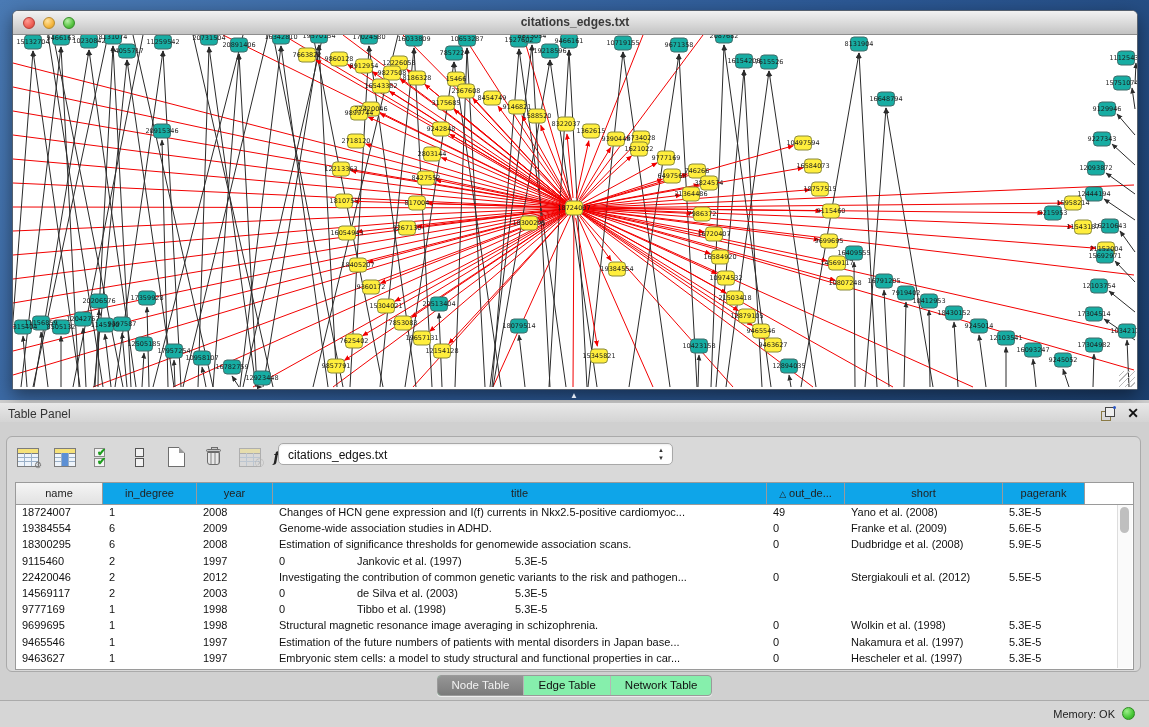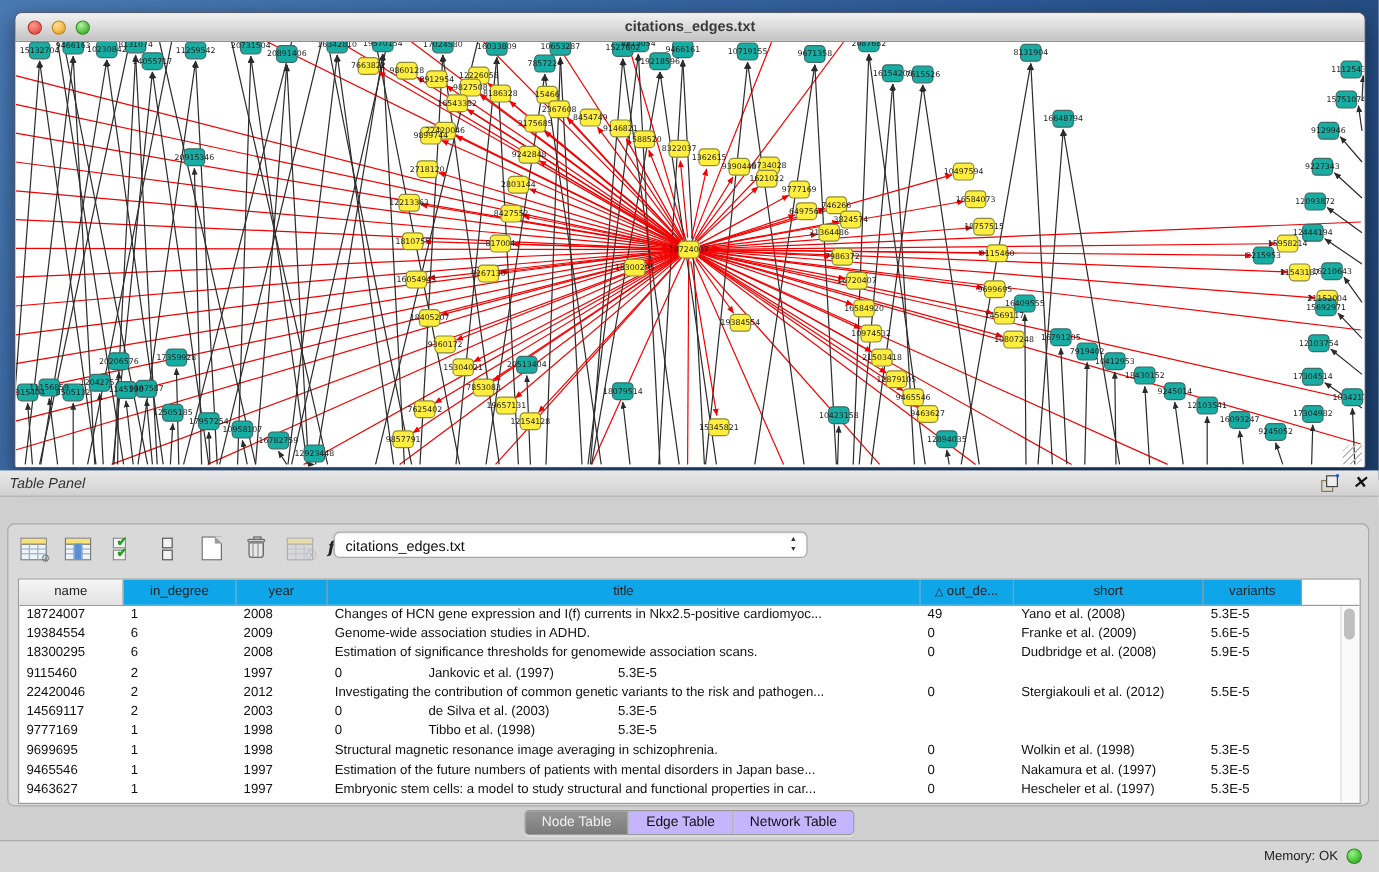--- a/index.html
+++ b/index.html
@@ -27,22 +27,22 @@
   .canvas svg{display:block;}
   svg .er{stroke:#f20000;stroke-width:1;fill:none;}
   svg .ek{stroke:#2b2b2b;stroke-width:1;fill:none;}
   svg .ny{fill:#ffee3d;stroke:#8a8a3a;stroke-width:1;}
   svg .nt{fill:#17ada3;stroke:#3f6b68;stroke-width:1;}
   svg .nl{font-family:"DejaVu Sans",sans-serif;font-size:6.5px;fill:#1c1c1c;text-anchor:middle;}
   .grip{position:absolute;right:2px;bottom:2px;width:16px;height:16px;
     background:repeating-linear-gradient(135deg,transparent 0 3px,#b9b9b9 3px 4px);}
   .divider-notch{position:absolute;left:568px;top:392px;width:12px;height:7px;color:#dfe6f0;font-size:8px;line-height:7px;text-align:center;}
   
-  .tp-header{position:absolute;left:0;top:392px;width:1149px;height:22px;
-    background:linear-gradient(#e8e8e8,#d2d2d2);border-bottom:1px solid #b2b2b2;box-sizing:border-box;font-style:italic;}
+  .tp-header{position:absolute;left:0;top:403px;width:1149px;height:22px;
+    background:linear-gradient(#e8e8e8,#d2d2d2);border-bottom:1px solid #b2b2b2;box-sizing:border-box;}
   .tp-title{position:absolute;left:8px;top:4px;font-size:12px;color:#333;}
   .tp-float{position:absolute;right:34px;top:4px;width:14px;height:14px;cursor:pointer;}
   .tp-float .sq1{position:absolute;left:0;top:4px;width:8px;height:8px;border:1.5px solid #8a7a45;background:transparent;}
   .tp-float .sq2{position:absolute;left:4px;top:0;width:8px;height:8px;border:1.5px solid #444;background:#eee;}
   .tp-float .dot{position:absolute;right:-1px;top:-1px;width:3px;height:3px;background:#2a57c8;border-radius:50%;}
   .tp-close{position:absolute;right:10px;top:2px;font-size:14px;font-weight:bold;color:#111;cursor:pointer;}
   .tp-body{position:absolute;left:0;top:422px;width:1149px;height:278px;background:#d0d0d0;}
   .tool-container{position:absolute;left:6px;top:14px;width:1135px;height:236px;
     border:1px solid #aaa;border-radius:6px;background:#d9d9d9;box-sizing:border-box;}
   .toolbar{position:absolute;left:8px;top:6px;height:28px;display:flex;align-items:center;gap:11px;}
@@ -62,21 +62,21 @@
      overflow:hidden;white-space:nowrap;cursor:pointer;}
   .th.first{background:linear-gradient(#f5f5f5,#e2e2e2);}
   .th .sort{font-size:9px;margin-right:3px;}
   .trow{display:flex;height:16.2px;cursor:default;}
   .td{box-sizing:border-box;padding:1px 0 0 6px;font-size:11px;color:#111;
       overflow:hidden;white-space:nowrap;}
   .vscroll{position:absolute;right:1px;top:22px;width:14px;bottom:1px;background:#fafafa;border-left:1px solid #ddd;}
   .vthumb{position:absolute;left:2px;top:2px;width:9px;height:26px;border-radius:5px;background:#bfbfbf;}
   
   .tabs{position:absolute;left:0;top:675px;width:1149px;height:20px;display:flex;justify-content:center;}
-  .seg{display:flex;height:19px;border:1px solid #9a9a9a;border-radius:4px;overflow:hidden;background:#c4b5fd;box-shadow:0 1px 0 rgba(255,255,255,.6);}
+  .seg{display:flex;height:19px;border:1px solid #9a9a9a;border-radius:4px;overflow:hidden;background:#86efac;box-shadow:0 1px 0 rgba(255,255,255,.6);}
   .seg .tab{padding:0 14px;font-size:11.5px;line-height:19px;color:#111;border-right:1px solid #b5b5b5;cursor:pointer;}
   .seg .tab:last-child{border-right:none;}
   .seg .tab.sel{background:linear-gradient(#969696,#7b7b7b);color:#f2f2f2;}
   
   .statusbar{position:absolute;left:0;top:700px;width:1149px;height:27px;background:#d6d6d6;border-top:1px solid #ababab;box-sizing:border-box;}
   .mem{position:absolute;right:34px;top:7px;font-size:11px;color:#222;}
   .memdot{position:absolute;right:14px;top:6px;width:13px;height:13px;border-radius:50%;
      background:radial-gradient(circle at 35% 30%,#9df08a,#46c636 60%,#2f9e23);border:1px solid #2b8c20;box-sizing:border-box;}
   
   .icon-table{position:relative;width:20px;height:17px;border:1px solid #7c7c7c;background:#eef4fb;}
@@ -673,21 +673,21 @@
       <span class="combo-step">▲<br>▼</span>
     </div>
     <div class="tablewrap">
       <div class="thead" id="thead">
           <div class="th first" style="width: 87px;">name</div>
           <div class="th" style="width: 94px;">in_degree</div>
           <div class="th" style="width: 76px;">year</div>
           <div class="th" style="width: 494px;">title</div>
           <div class="th" style="width: 78px;"><span class="sort">△</span>out_de...</div>
           <div class="th" style="width: 158px;">short</div>
-          <div class="th" style="width: 82px;">variants</div>
+          <div class="th" style="width: 82px;">pagerank</div>
         </div>
       <div id="tbody">
           <div class="trow">
             <div class="td" style="width: 87px;">18724007</div>
             <div class="td" style="width: 94px;">1</div>
             <div class="td" style="width: 76px;">2008</div>
             <div class="td" style="width: 494px;">Changes of HCN gene expression and I(f) currents in Nkx2.5-positive cardiomyoc...</div>
             <div class="td" style="width: 78px;">49</div>
             <div class="td" style="width: 158px;">Yano et al. (2008)</div>
             <div class="td" style="width: 82px;">5.3E-5</div>

